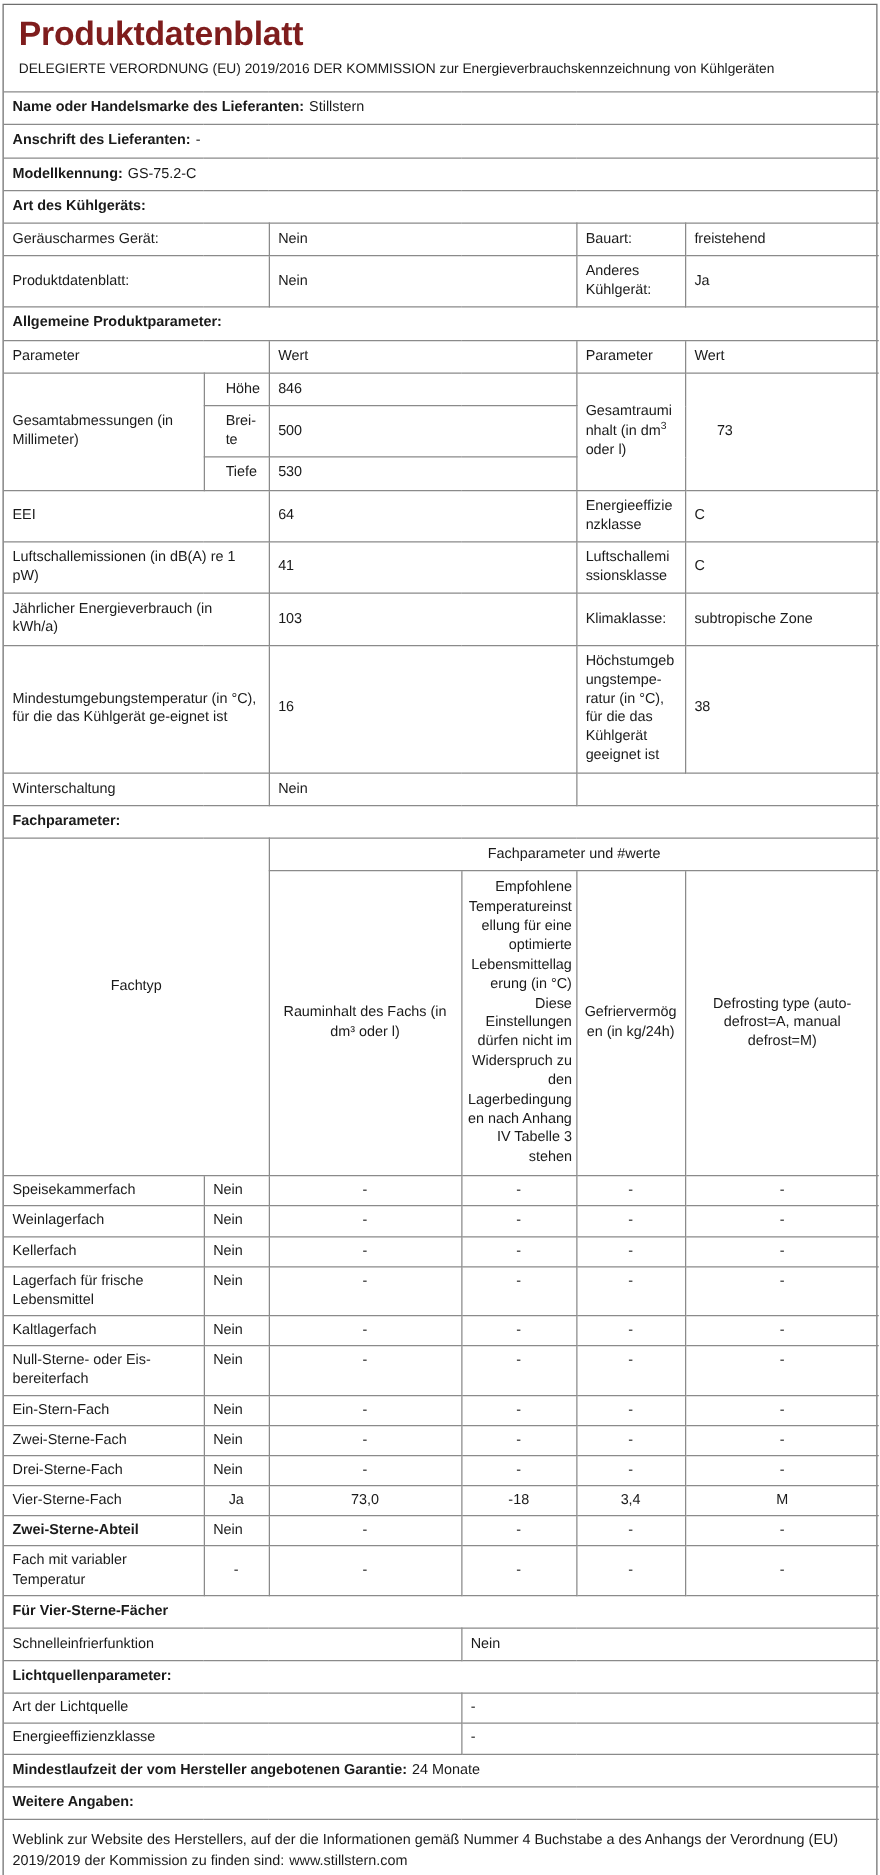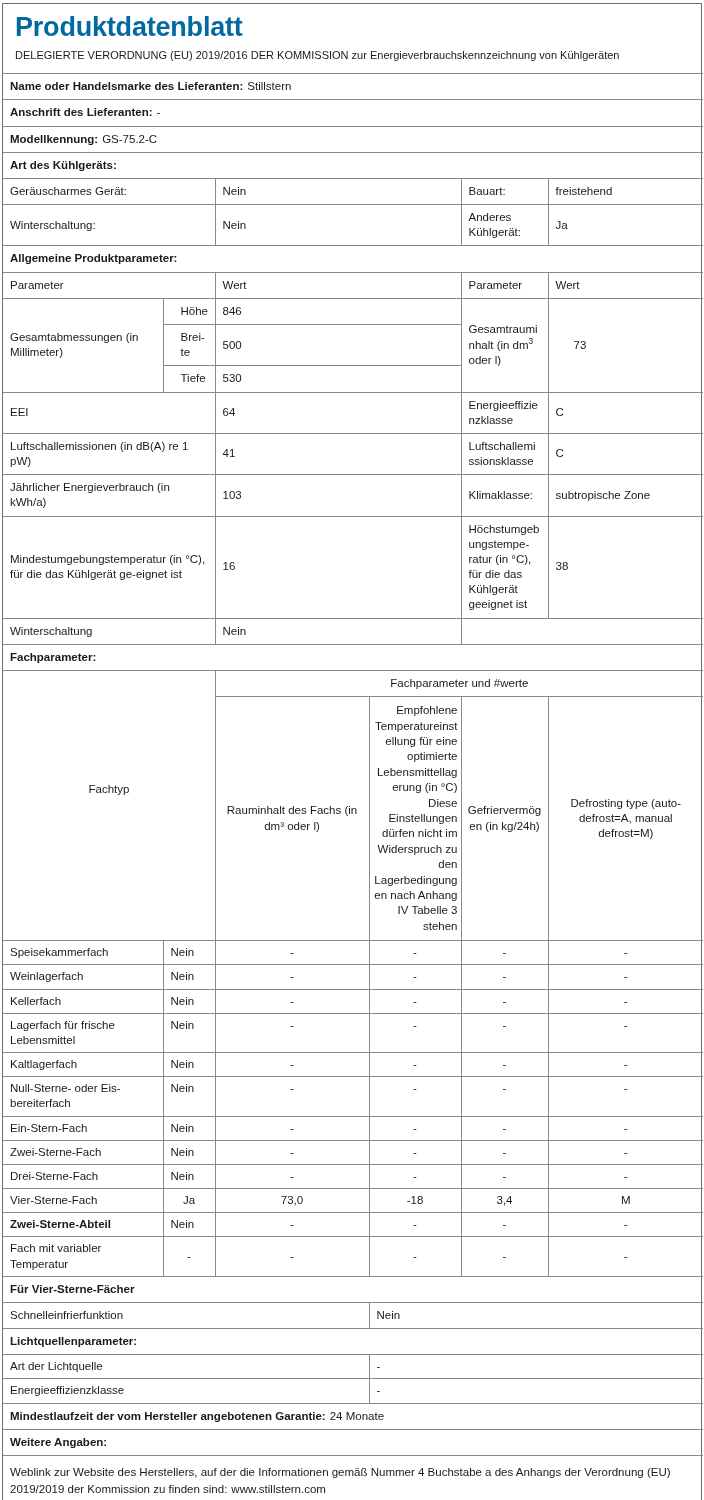--- a/index.html
+++ b/index.html
@@ -39,21 +39,21 @@
     font-weight: normal;
     text-align: left;
     word-wrap: break-word;
     overflow-wrap: break-word;
     hyphens: auto;
     -webkit-hyphens: auto;
   }
   .title {
     font-size: 27px;
     font-weight: bold;
-    color: #0369a1;
+    color: #7f1d1d;
     letter-spacing: -0.2px;
     padding: 9px 0 2px 12px;
     line-height: 1.05;
   }
   .intro {
     font-size: 11px;
     line-height: 1.45;
     padding: 7px 12px 9px 12px;
     color: #1a1a1a;
   }
@@ -137,21 +137,21 @@
       </tr>
 
       <tr>
         <td colspan="2" style="border-left:none;">Geräuscharmes Gerät:</td>
         <td colspan="2">Nein</td>
         <td>Bauart:</td>
         <td style="border-right:none;">freistehend</td>
       </tr>
 
       <tr>
-        <td colspan="2" style="border-left:none;">Winterschaltung:</td>
+        <td colspan="2" style="border-left:none;">Produktdatenblatt:</td>
         <td colspan="2">Nein</td>
         <td>Anderes Kühlgerät:</td>
         <td style="border-right:none;">Ja</td>
       </tr>
 
       <tr class="section-row">
         <td colspan="6" style="border-left:none;border-right:none;margin-top:40px;">Allgemeine Produktparameter:</td>
       </tr>
 
       <tr>

